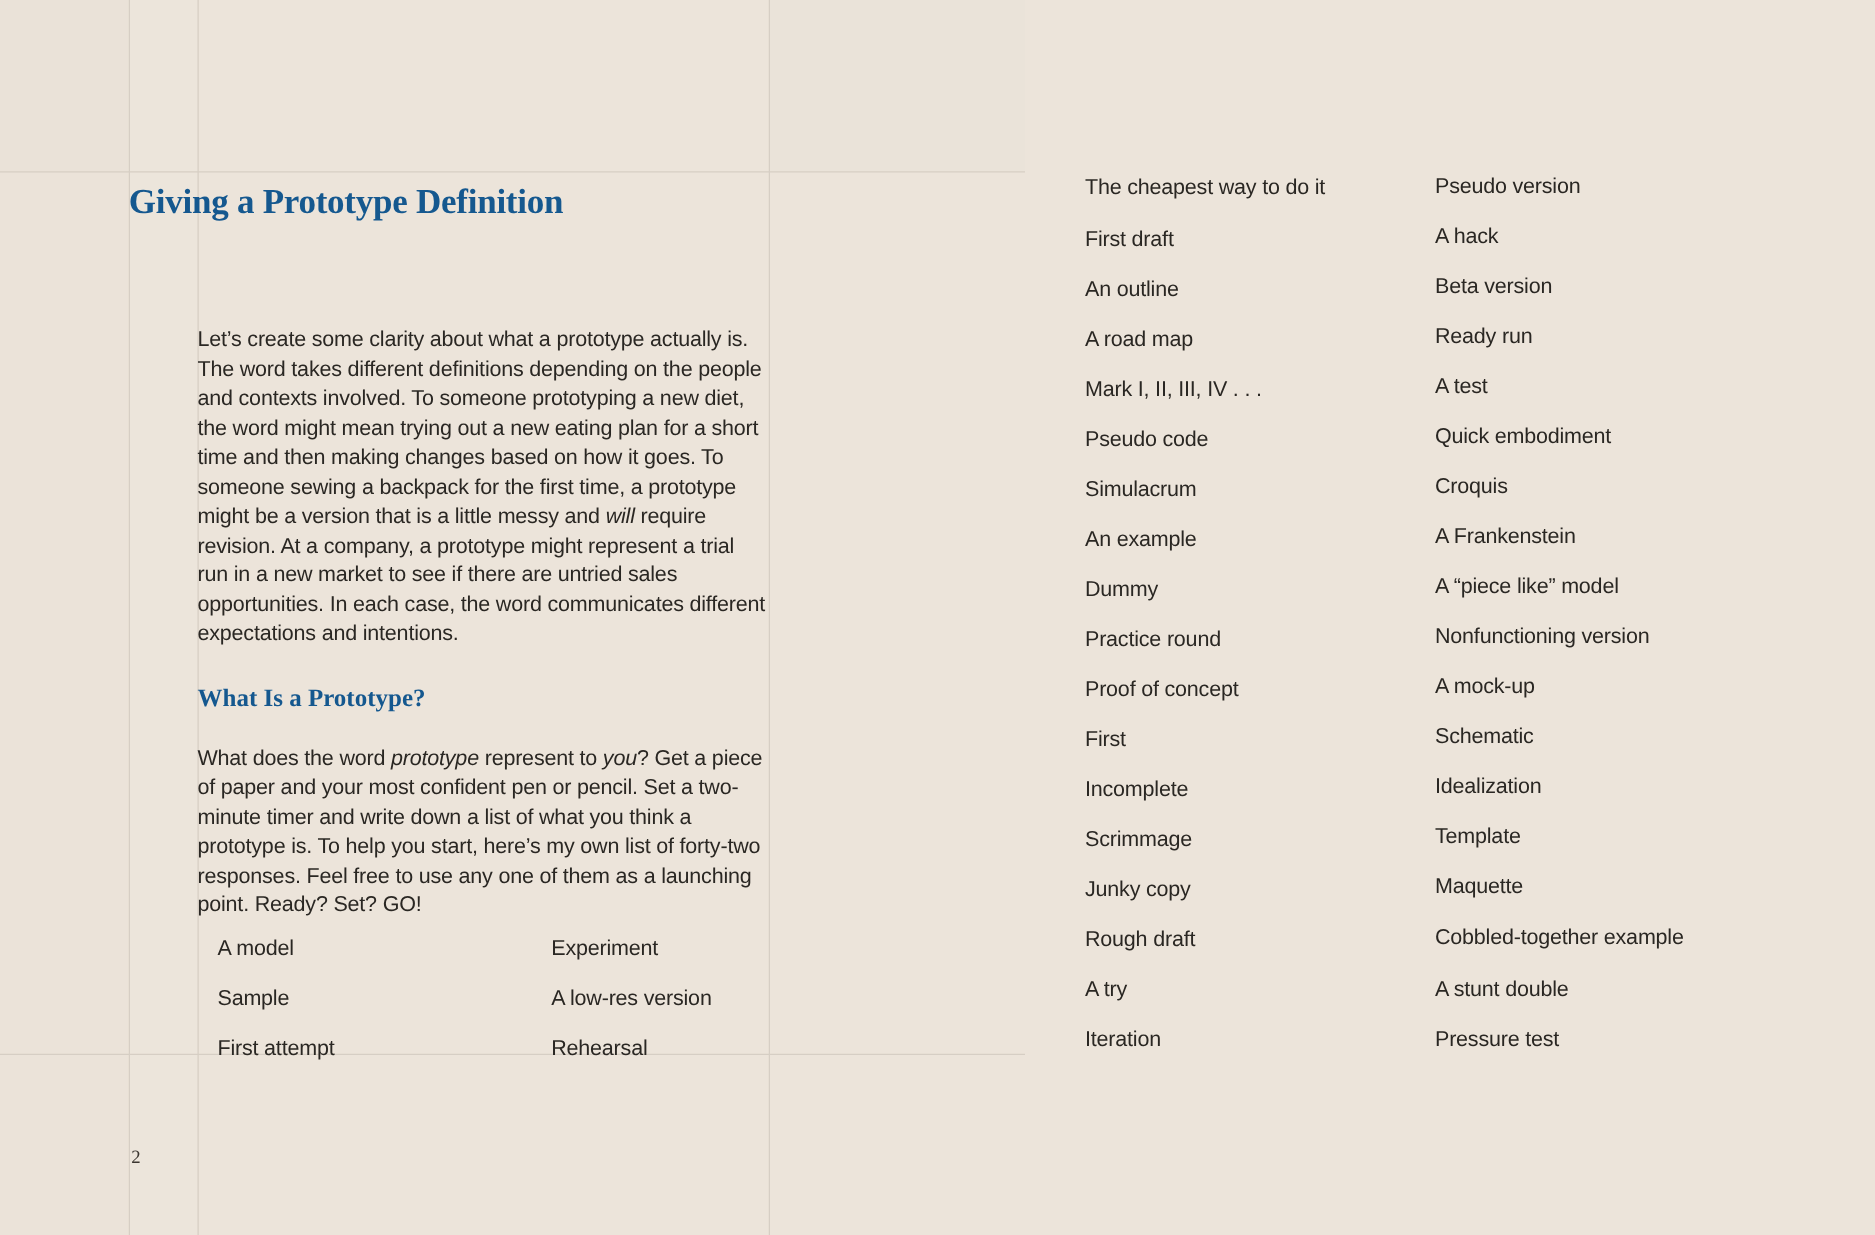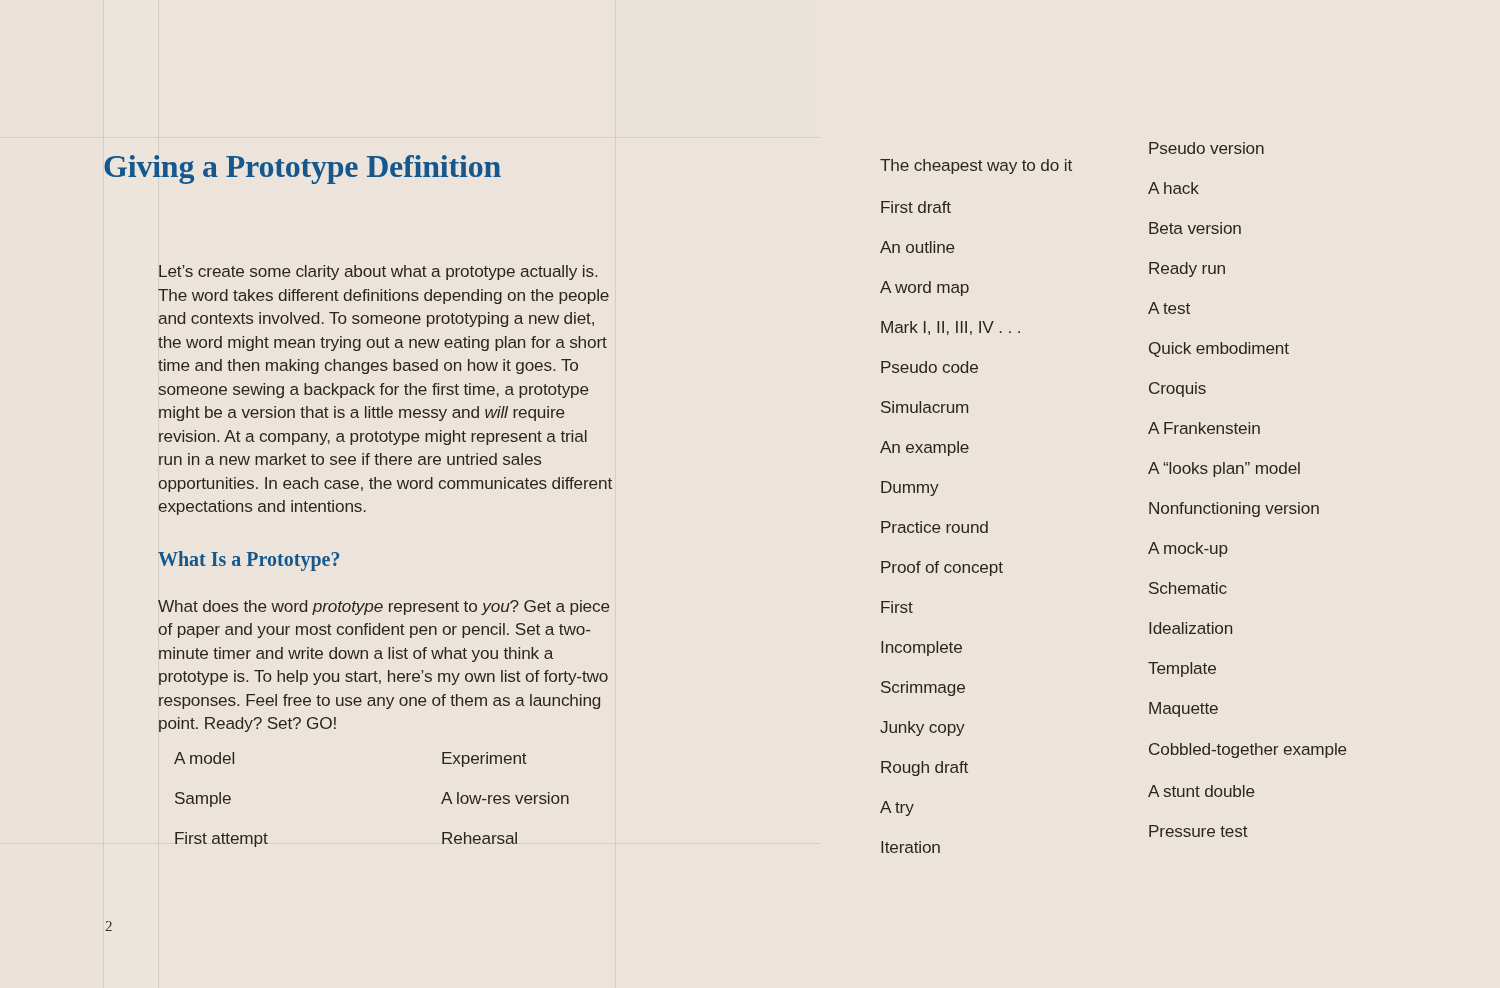--- a/index.html
+++ b/index.html
@@ -51,21 +51,21 @@
   .page-left  { position: absolute; left: 0;    top: 0; width: 820px;  height: 988px; }
   .page-right { position: absolute; left: 820px; top: 0; width: 680px; height: 988px; }
 
   .chapter-title {
     position: absolute;
     left: 103px;
     top: 129px;
     width: 500px;
     font-family: "Liberation Serif", serif;
     font-weight: bold;
-    font-size: 32px;
+    font-size: 28px;
     line-height: 1.0;
     letter-spacing: -0.2px;
     color: #15588f;
   }
 
   .body-col {
     position: absolute;
     left: 158px;
     top: 260px;
     width: 455px;
@@ -110,21 +110,21 @@
     letter-spacing: -0.15px;
     margin-bottom: 20px;
   }
 
   
   .right-list {
     position: absolute;
     top: 138px;
     display: block;
   }
-  .right-col-1 { left: 60px;  width: 250px; margin-top: 16px; }
+  .right-col-1 { left: 48px;  width: 250px; }
   .right-col-2 { left: 328px; width: 260px; }
 
   .right-list .word { margin-bottom: 20px; }
   .word.wrap { line-height: 22.5px; }
 
   
   .folio {
     position: absolute;
     font-family: "Liberation Serif", serif;
     font-size: 15px;
@@ -178,21 +178,21 @@
 
     <div class="folio folio-left">2</div>
   </div>
 
   <div class="page-right">
 
     <div class="right-list right-col-1">
       <div class="word wrap">The cheapest way to do it</div>
       <div class="word">First draft</div>
       <div class="word">An outline</div>
-      <div class="word">A word map</div>
+      <div class="word">A road map</div>
       <div class="word">Mark I, II, III, IV . . .</div>
       <div class="word">Pseudo code</div>
       <div class="word">Simulacrum</div>
       <div class="word">An example</div>
       <div class="word">Dummy</div>
       <div class="word">Practice round</div>
       <div class="word">Proof of concept</div>
       <div class="word">First</div>
       <div class="word">Incomplete</div>
       <div class="word">Scrimmage</div>
@@ -204,21 +204,21 @@
 
     <div class="right-list right-col-2">
       <div class="word">Pseudo version</div>
       <div class="word">A hack</div>
       <div class="word">Beta version</div>
       <div class="word">Ready run</div>
       <div class="word">A test</div>
       <div class="word">Quick embodiment</div>
       <div class="word">Croquis</div>
       <div class="word">A Frankenstein</div>
-      <div class="word">A “looks plan” model</div>
+      <div class="word">A “piece like” model</div>
       <div class="word">Nonfunctioning version</div>
       <div class="word">A mock-up</div>
       <div class="word">Schematic</div>
       <div class="word">Idealization</div>
       <div class="word">Template</div>
       <div class="word">Maquette</div>
       <div class="word wrap">Cobbled-together example</div>
       <div class="word">A stunt double</div>
       <div class="word">Pressure test</div>
     </div>

